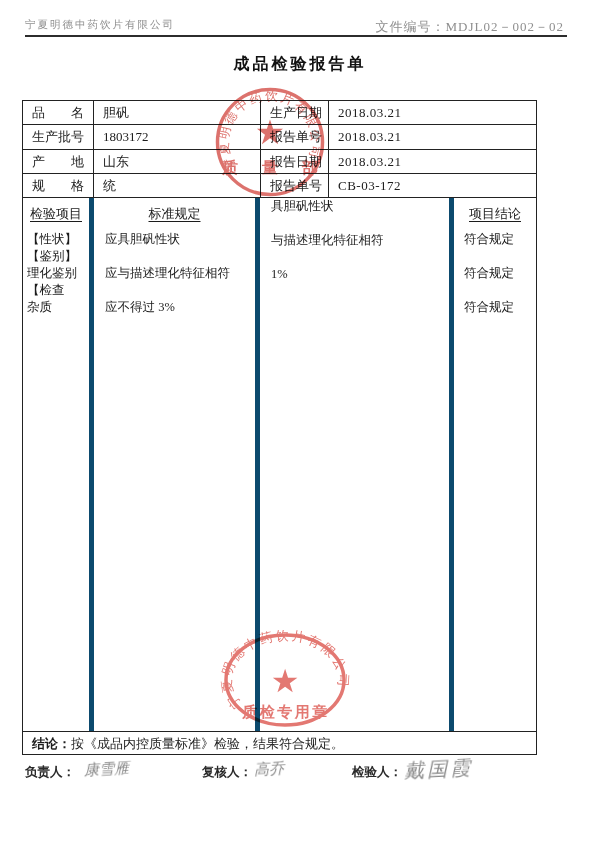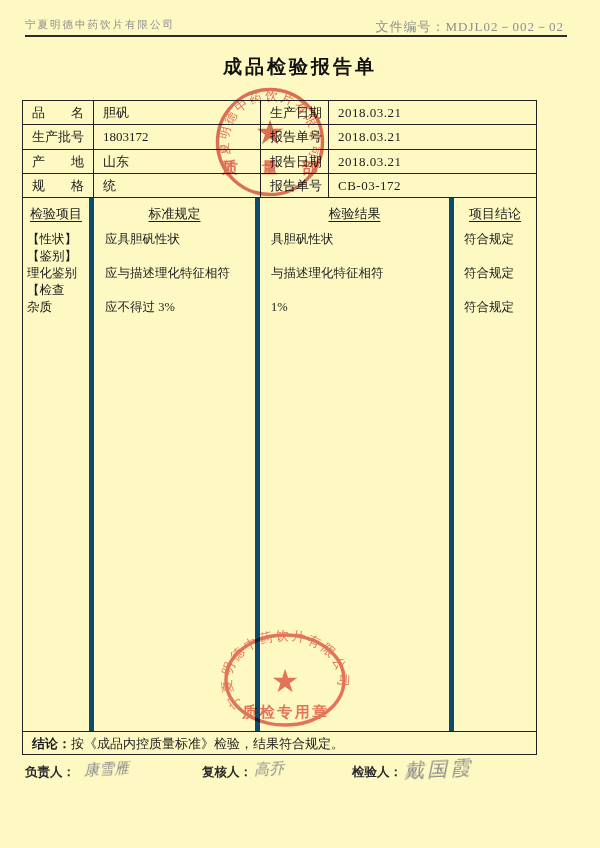--- a/index.html
+++ b/index.html
@@ -1,34 +1,34 @@
 <!DOCTYPE html>
 <html><head>
 <meta charset="utf-8">
 <style>
   html,body { margin:0; padding:0; background:#e9e9e9; }
   .page {
     position:relative; width:600px; height:848px; margin:0 auto;
-    background:#fef9c3; overflow:hidden;
+    background:#ffffff; overflow:hidden;
     font-family:"Liberation Serif","DejaVu Serif",serif; color:#1c1c1c;
   }
   
   .doc-header-left {
     position:absolute; left:25px; top:18px; font-size:10.5px; letter-spacing:2px;
     color:#8f8f8f; filter:blur(.3px); white-space:nowrap;
   }
   .doc-header-right {
     position:absolute; right:36px; top:18px; font-size:13px; letter-spacing:1px;
     color:#8f8f8f; filter:blur(.3px); white-space:nowrap;
   }
   .header-rule { position:absolute; left:25px; top:35px; width:542px; height:2px; background:#2c2c2c; }
   
   .title {
     position:absolute; left:0; top:54px; width:100%; margin:0; text-align:center;
-    font-size:19px; font-weight:bold; letter-spacing:3px; color:#111;
+    font-size:16px; font-weight:bold; letter-spacing:3px; color:#111;
   }
   
   .report-table {
     position:absolute; left:22px; top:100px; width:515px; height:655px;
     border:1.5px solid #222; box-sizing:border-box; background:transparent;
   }
   .info-grid {
     position:absolute; left:0; top:0; right:0; height:97px;
     display:grid; grid-template-columns:71px 167px 68px 1fr; grid-template-rows:repeat(4,24.25px);
   }
@@ -124,21 +124,20 @@
         <div class="insp-head"><span>标准规定</span></div>
         <div class="insp-lines">
           <span>应具胆矾性状</span>
           <span></span>
           <span>应与描述理化特征相符</span>
           <span></span>
           <span>应不得过 3%</span>
         </div>
       </div>
       <div class="insp-col col-res">
-        <div class="insp-head"><span>检验结果</span></div>
         <div class="insp-lines">
           <span>具胆矾性状</span>
           <span></span>
           <span>与描述理化特征相符</span>
           <span></span>
           <span>1%</span>
         </div>
       </div>
       <div class="insp-col col-last">
         <div class="insp-head"><span>项目结论</span></div>

